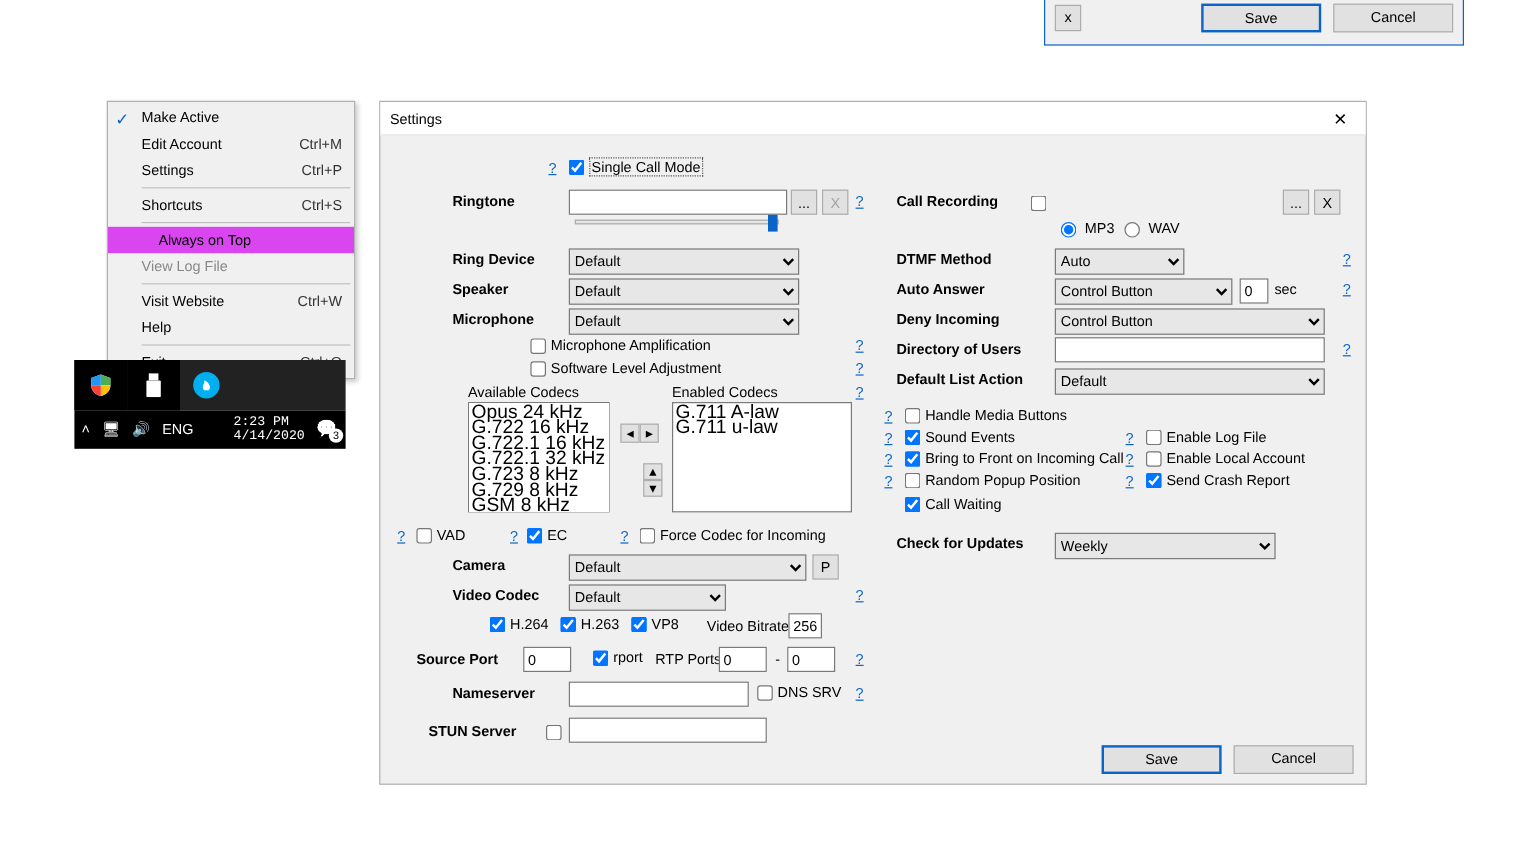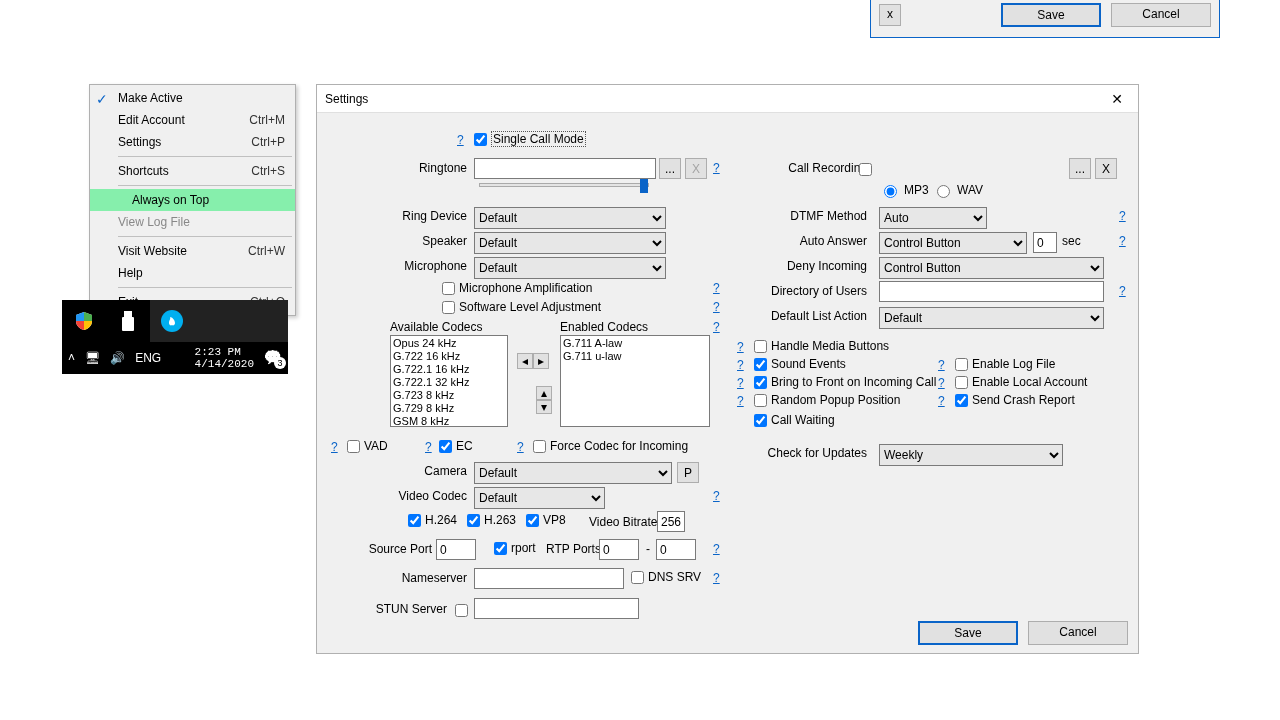--- a/index.html
+++ b/index.html
@@ -63,21 +63,21 @@
     padding: 0 10px 0 28px;
     position: relative;
   }
   .context-menu .mi .chk {
     position: absolute;
     left: 6px; top: 4px;
     color: #0a64c8;
     font-size: 14px;
   }
   .context-menu .mi .sc { margin-left: auto; color: #333; }
-  .context-menu .mi.highlight { background: #86efac; padding-left: 42px; }
+  .context-menu .mi.highlight { background: #d946ef; padding-left: 42px; }
   .context-menu .mi.disabled { color: #888; }
   .context-menu hr {
     margin: 3px 3px 3px 28px;
     border: none;
     border-top: 1px solid #c0c0c0;
   }
 
   
   .taskbar {
     position: absolute;
@@ -130,21 +130,21 @@
     margin-left: auto;
     width: 42px; height: 28px;
     text-align: center;
     line-height: 28px;
     font-size: 14px;
   }
   .settings .body {
     position: relative;
     height: calc(100% - 28px);
   }
-  .lbl { text-align: right; }
+  .lbl { text-align: left; font-weight: bold; }
   .hlink { color: #0a64c8; text-decoration: underline; cursor: pointer;}
   input[type="text"].inp {
     border: 1px solid #7a7a7a;
     height: 21px;
     padding: 0 3px;
     font: inherit;
     background: #fff;
   }
   select.sel {
     border: 1px solid #7a7a7a;
@@ -162,21 +162,21 @@
     font: inherit;
     padding: 0 4px;
   }
   .chkline { display:flex; align-items:center; gap:4px; }
   .chkline input[type="checkbox"] { width:13px; height:13px; margin:0; }
 
   .listbox {
     border: 1px solid #7a7a7a;
     background: #fff;
     overflow-y: scroll;
-    font-size: 11px;
+    font-size: 16px;
     padding: 1px 2px;
   }
   .listbox div { line-height: 13px; white-space: nowrap; }
 
   .slider-track {
     height: 4px; background:#e4e4e4; border:1px solid #aaa; position:relative; width:170px;
   }
   .slider-thumb { position:absolute; right:0; top:-5px; width:8px; height:14px; background:#0a64c8;}
 
   .footer-btns {

